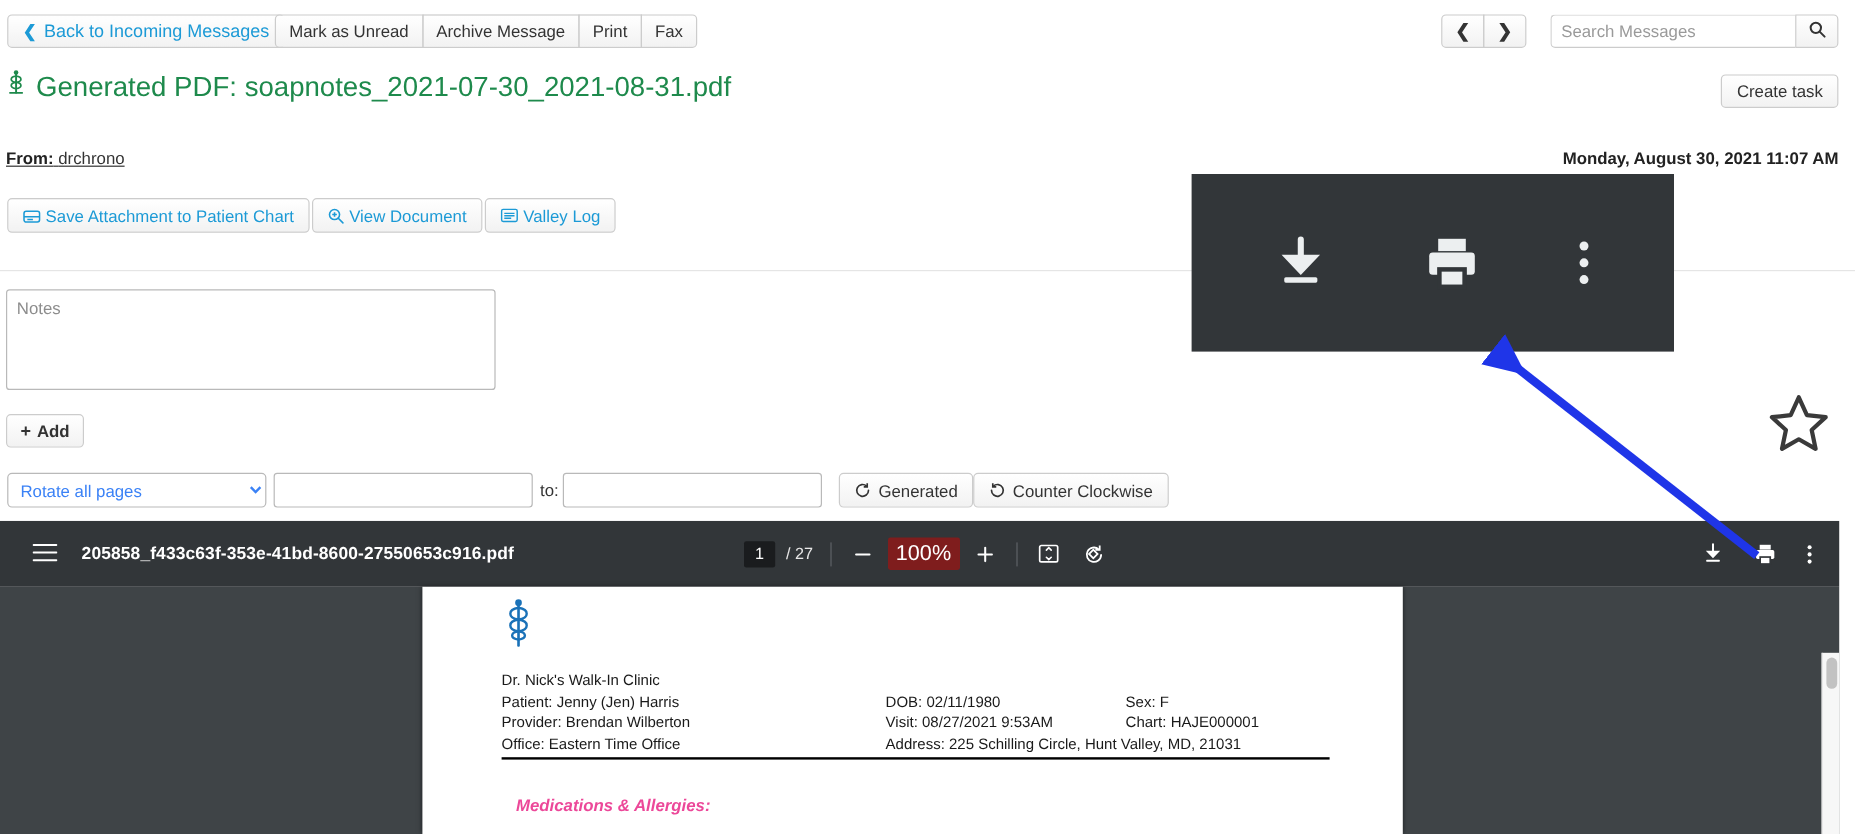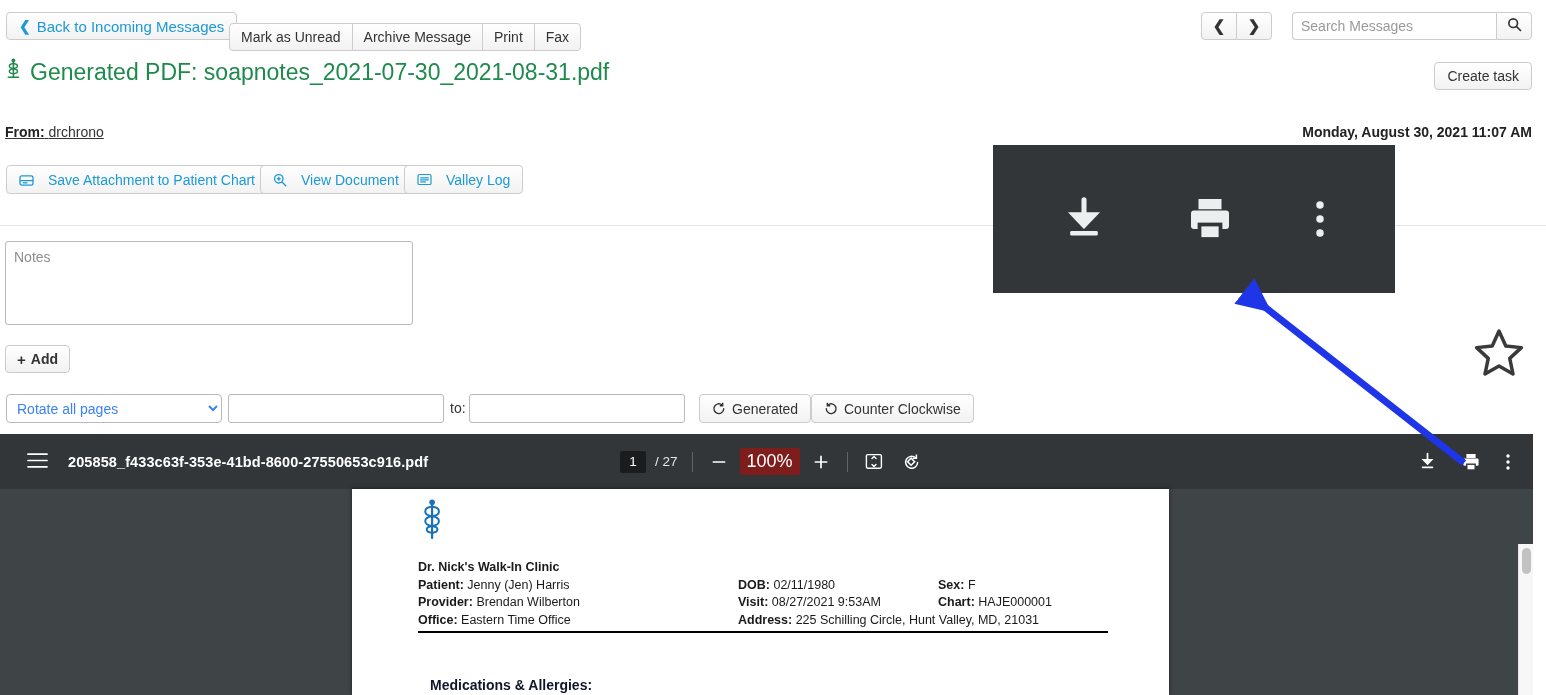--- a/index.html
+++ b/index.html
@@ -30,21 +30,21 @@
     font-family: "Liberation Sans", sans-serif;
   }
   .btn-link { color: #1c9ad6; }
 
   .back-btn {
     position: absolute; left: 6px; top: 12px; height: 28px;
     padding: 0 12px; font-size: 15px;
   }
   .back-btn .chev { font-size: 14px; margin-right: 6px; font-weight: bold; }
 
-  .btn-group { position: absolute; left: 229px; top: 12px; height: 28px; display: flex; margin-top: 11px; }
+  .btn-group { position: absolute; left: 229px; top: 12px; height: 28px; display: flex; }
   .btn-group .btn {
     height: 28px; padding: 0 11px; border-radius: 0; margin-left: -1px;
     font-size: 14px;
   }
   .btn-group .btn:first-child { border-radius: 4px 0 0 4px; margin-left: 0; }
   .btn-group .btn:last-child { border-radius: 0 4px 4px 0; }
 
   .nav-group { position: absolute; right: 274px; top: 12px; display: flex; }
   .nav-group .btn { width: 36px; height: 28px; border-radius: 0; margin-left: -1px; font-size: 15px; font-weight: bold;}
   .nav-group .btn:first-child { border-radius: 4px 0 0 4px; margin-left: 0; }
@@ -80,21 +80,21 @@
   
   .from-row { position: absolute; left: 0; top: 124px; width: 1546px; height: 22px; }
   .from-left { position: absolute; left: 5px; top: 0; font-size: 14px; text-decoration: underline; }
   .from-left b { color: #222; }
   .from-right {
     position: absolute; right: 14px; top: 0; font-size: 14px; font-weight: bold; color: #222;
   }
 
   
   .attach-row { position: absolute; left: 0; top: 165px; width: 1546px; height: 30px; }
-  .attach-row .btn { position: absolute; top: 0; height: 29px; padding: 0 12px; font-size: 14px; gap: 14px; }
+  .attach-row .btn { position: absolute; top: 0; height: 29px; padding: 0 12px; font-size: 14px; gap: 4px; }
   .ab1 { left: 6px; }
   .ab2 { left: 260px; }
   .ab3 { left: 404px; }
   .ico { display: inline-flex; align-items: center; }
 
   .star-wrap { position: absolute; right: 18px; top: 160px; }
 
   
   .divider { position: absolute; left: 0; top: 225px; width: 1546px; height: 1px; background: #e5e5e5; }
 
@@ -170,27 +170,27 @@
     background: #3f4447;
   }
   .pdf-page {
     position: absolute; left: 352px; top: 0; width: 817px; height: 206px;
     background: #ffffff;
     box-shadow: 0 0 4px rgba(0,0,0,0.55);
   }
   .doc-inner { position: absolute; left: 66px; top: 10px; width: 690px; }
   .doc-logo { position: absolute; left: 0; top: 0; }
   .doc-head { position: absolute; left: 0; top: 60px; width: 690px; font-size: 12.5px; color: #1a1a1a; line-height: 17.5px; }
-  .doc-head b { font-weight: bold; }
+  .doc-head b { font-weight: normal; }
   .doc-col1 { position: absolute; left: 0; top: 0; width: 300px; }
   .doc-col2 { position: absolute; left: 320px; top: 0; width: 200px; }
   .doc-col3 { position: absolute; left: 520px; top: 0; width: 180px; }
   .doc-addr { position: absolute; left: 320px; top: 35px; width: 370px; }
   .doc-rule { position: absolute; left: 0; top: 132px; width: 690px; height: 2px; background: #000; }
-  .doc-section { position: absolute; left: 12px; top: 178px; font-size: 14px; font-weight: bold; color: #0f172a; }
+  .doc-section { position: absolute; left: 12px; top: 164px; font-size: 14px; font-weight: bold; color: #ec4899; font-style: italic; }
 
   
   .pdf-scroll {
     position: absolute; right: 0; top: 55px; width: 15px; height: 206px;
     background: #f7f7f7; border-left: 1px solid #e4e4e4;
   }
   .pdf-scroll-thumb {
     position: absolute; left: 3px; top: 4px; width: 9px; height: 26px;
     background: #c2c2c2; border-radius: 5px;
   }

